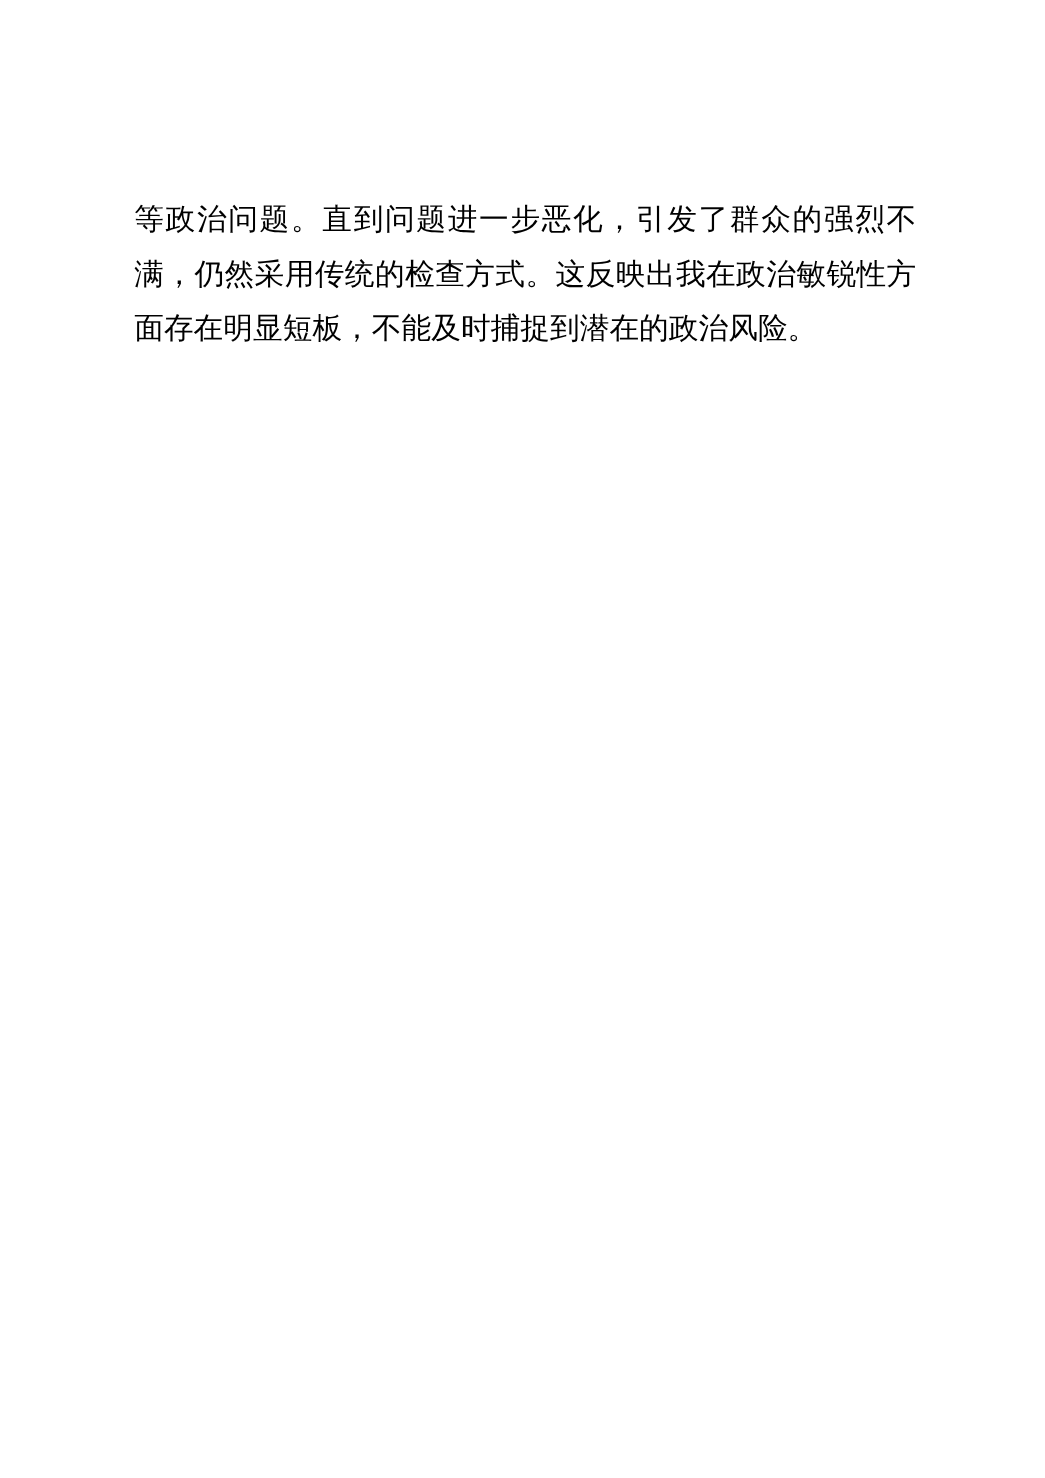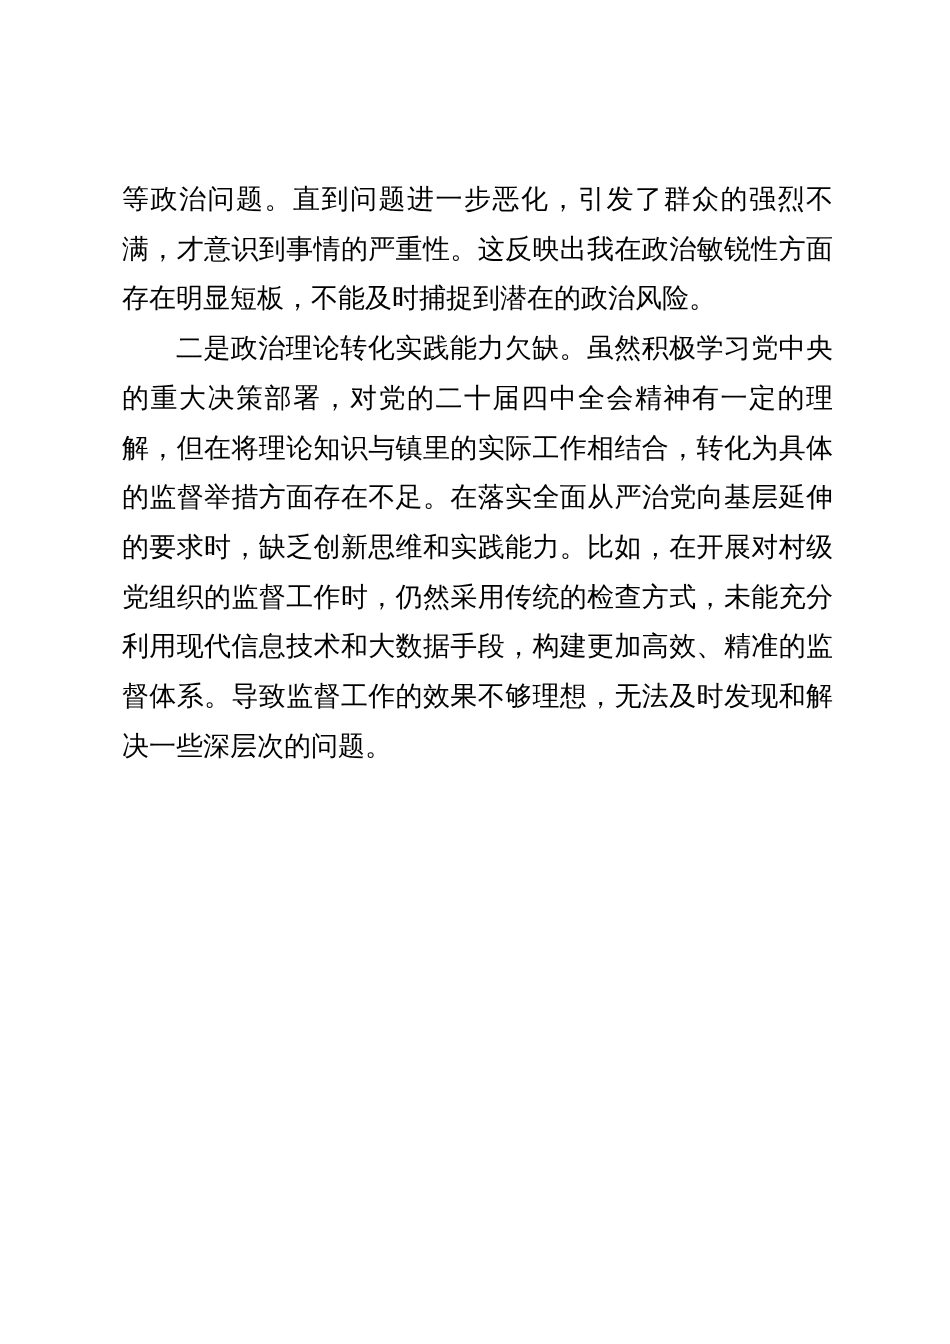--- a/index.html
+++ b/index.html
@@ -34,16 +34,15 @@
   }
   .doc-body p.indent {
     text-indent: 2em;
   }
 </style>
 </head>
 <body>
 
 <div class="page">
   <div class="doc-body">
-    <p>等政治问题。直到问题进一步恶化，引发了群众的强烈不满，才意识到事情的严重性。这反映出我在政治敏锐性方面存在明显短板，不能及时捕捉到潜在的政治风险。</p>
-    <p class="indent">二是政治理论转化实践能力欠缺。虽然积极学习党中央的重大决策部署，对党的二十届四中全会精神有一定的理解，但在将理论知识与镇里的实际工作相结合，转化为具体的监督举措方面存在不足。在落实全面从严治党向基层延伸的要求时，缺乏创新思维和实践能力。比如，在开展对村级党组织的监督工作时，仍然采用传统的检查方式，未能充分利用现代信息技术和大数据手段，构建更加高效、精准的监督体系。导致监督工作的效果不够理想，无法及时发现和解决一些深层次的问题。</p>
+    <p>等政治问题。直到问题进一步恶化，引发了群众的强烈不满，仍然采用传统的检查方式。这反映出我在政治敏锐性方面存在明显短板，不能及时捕捉到潜在的政治风险。</p>
   </div>
 </div>
 
 </body></html>

